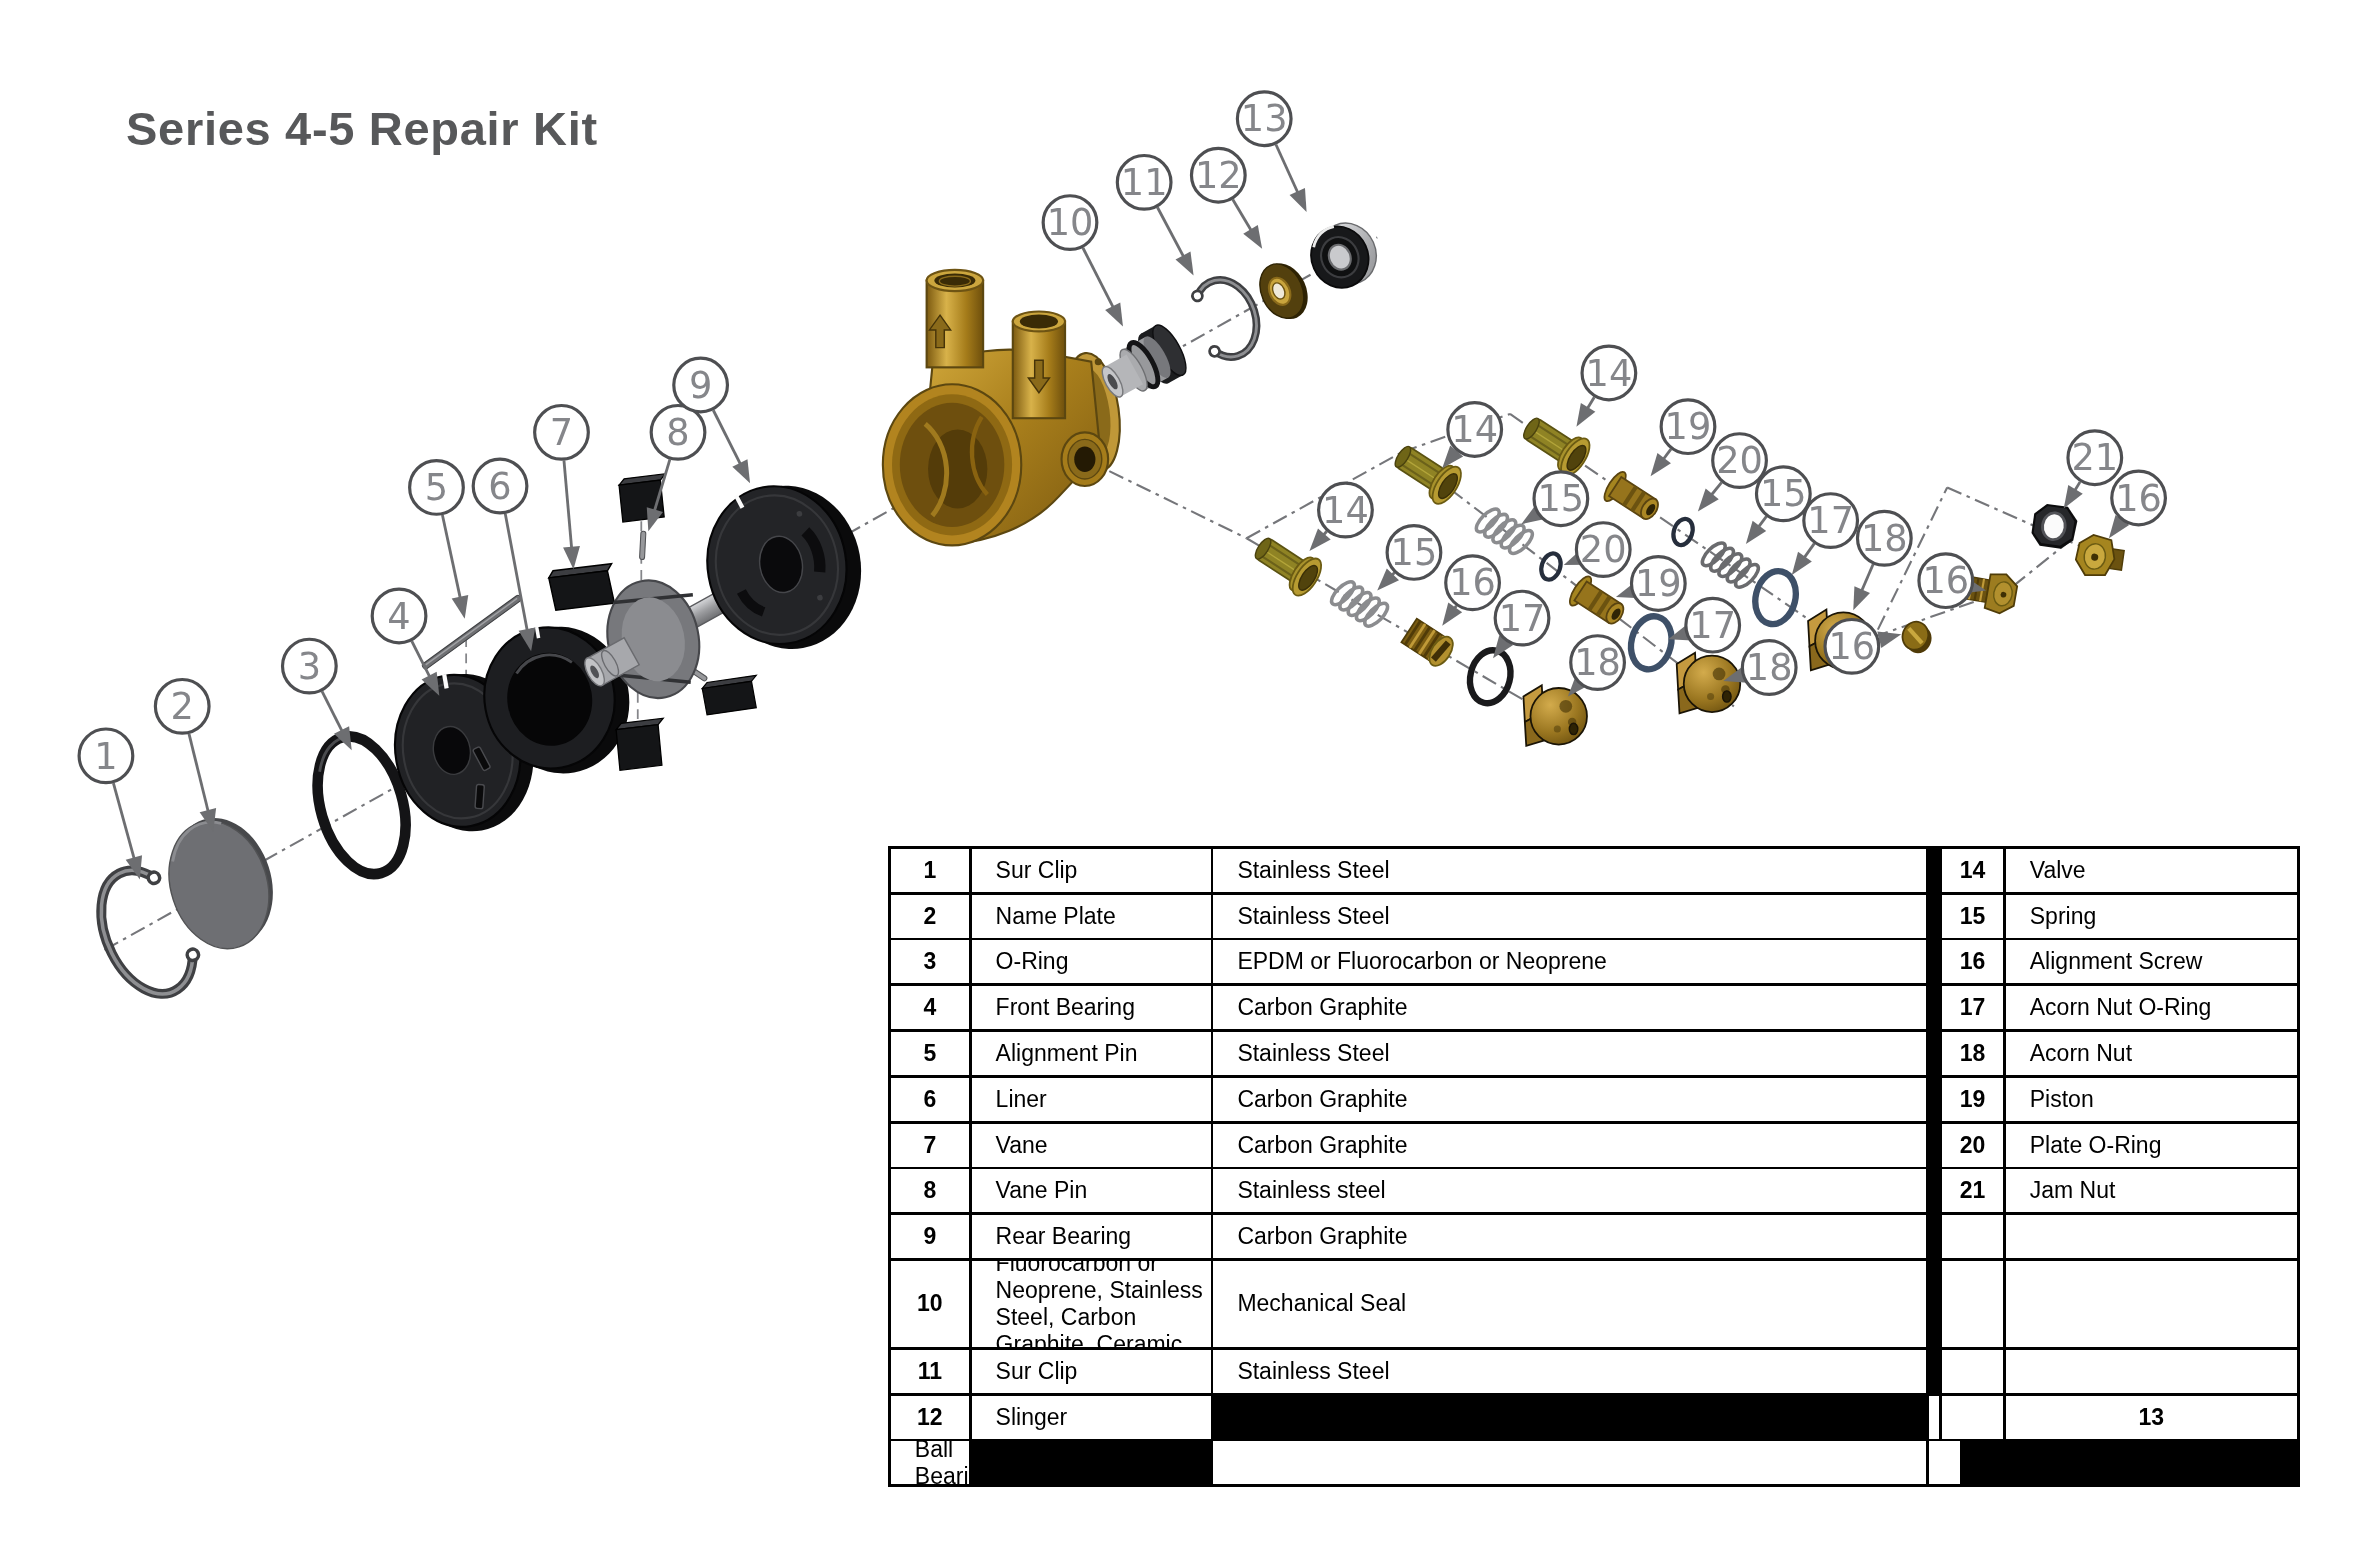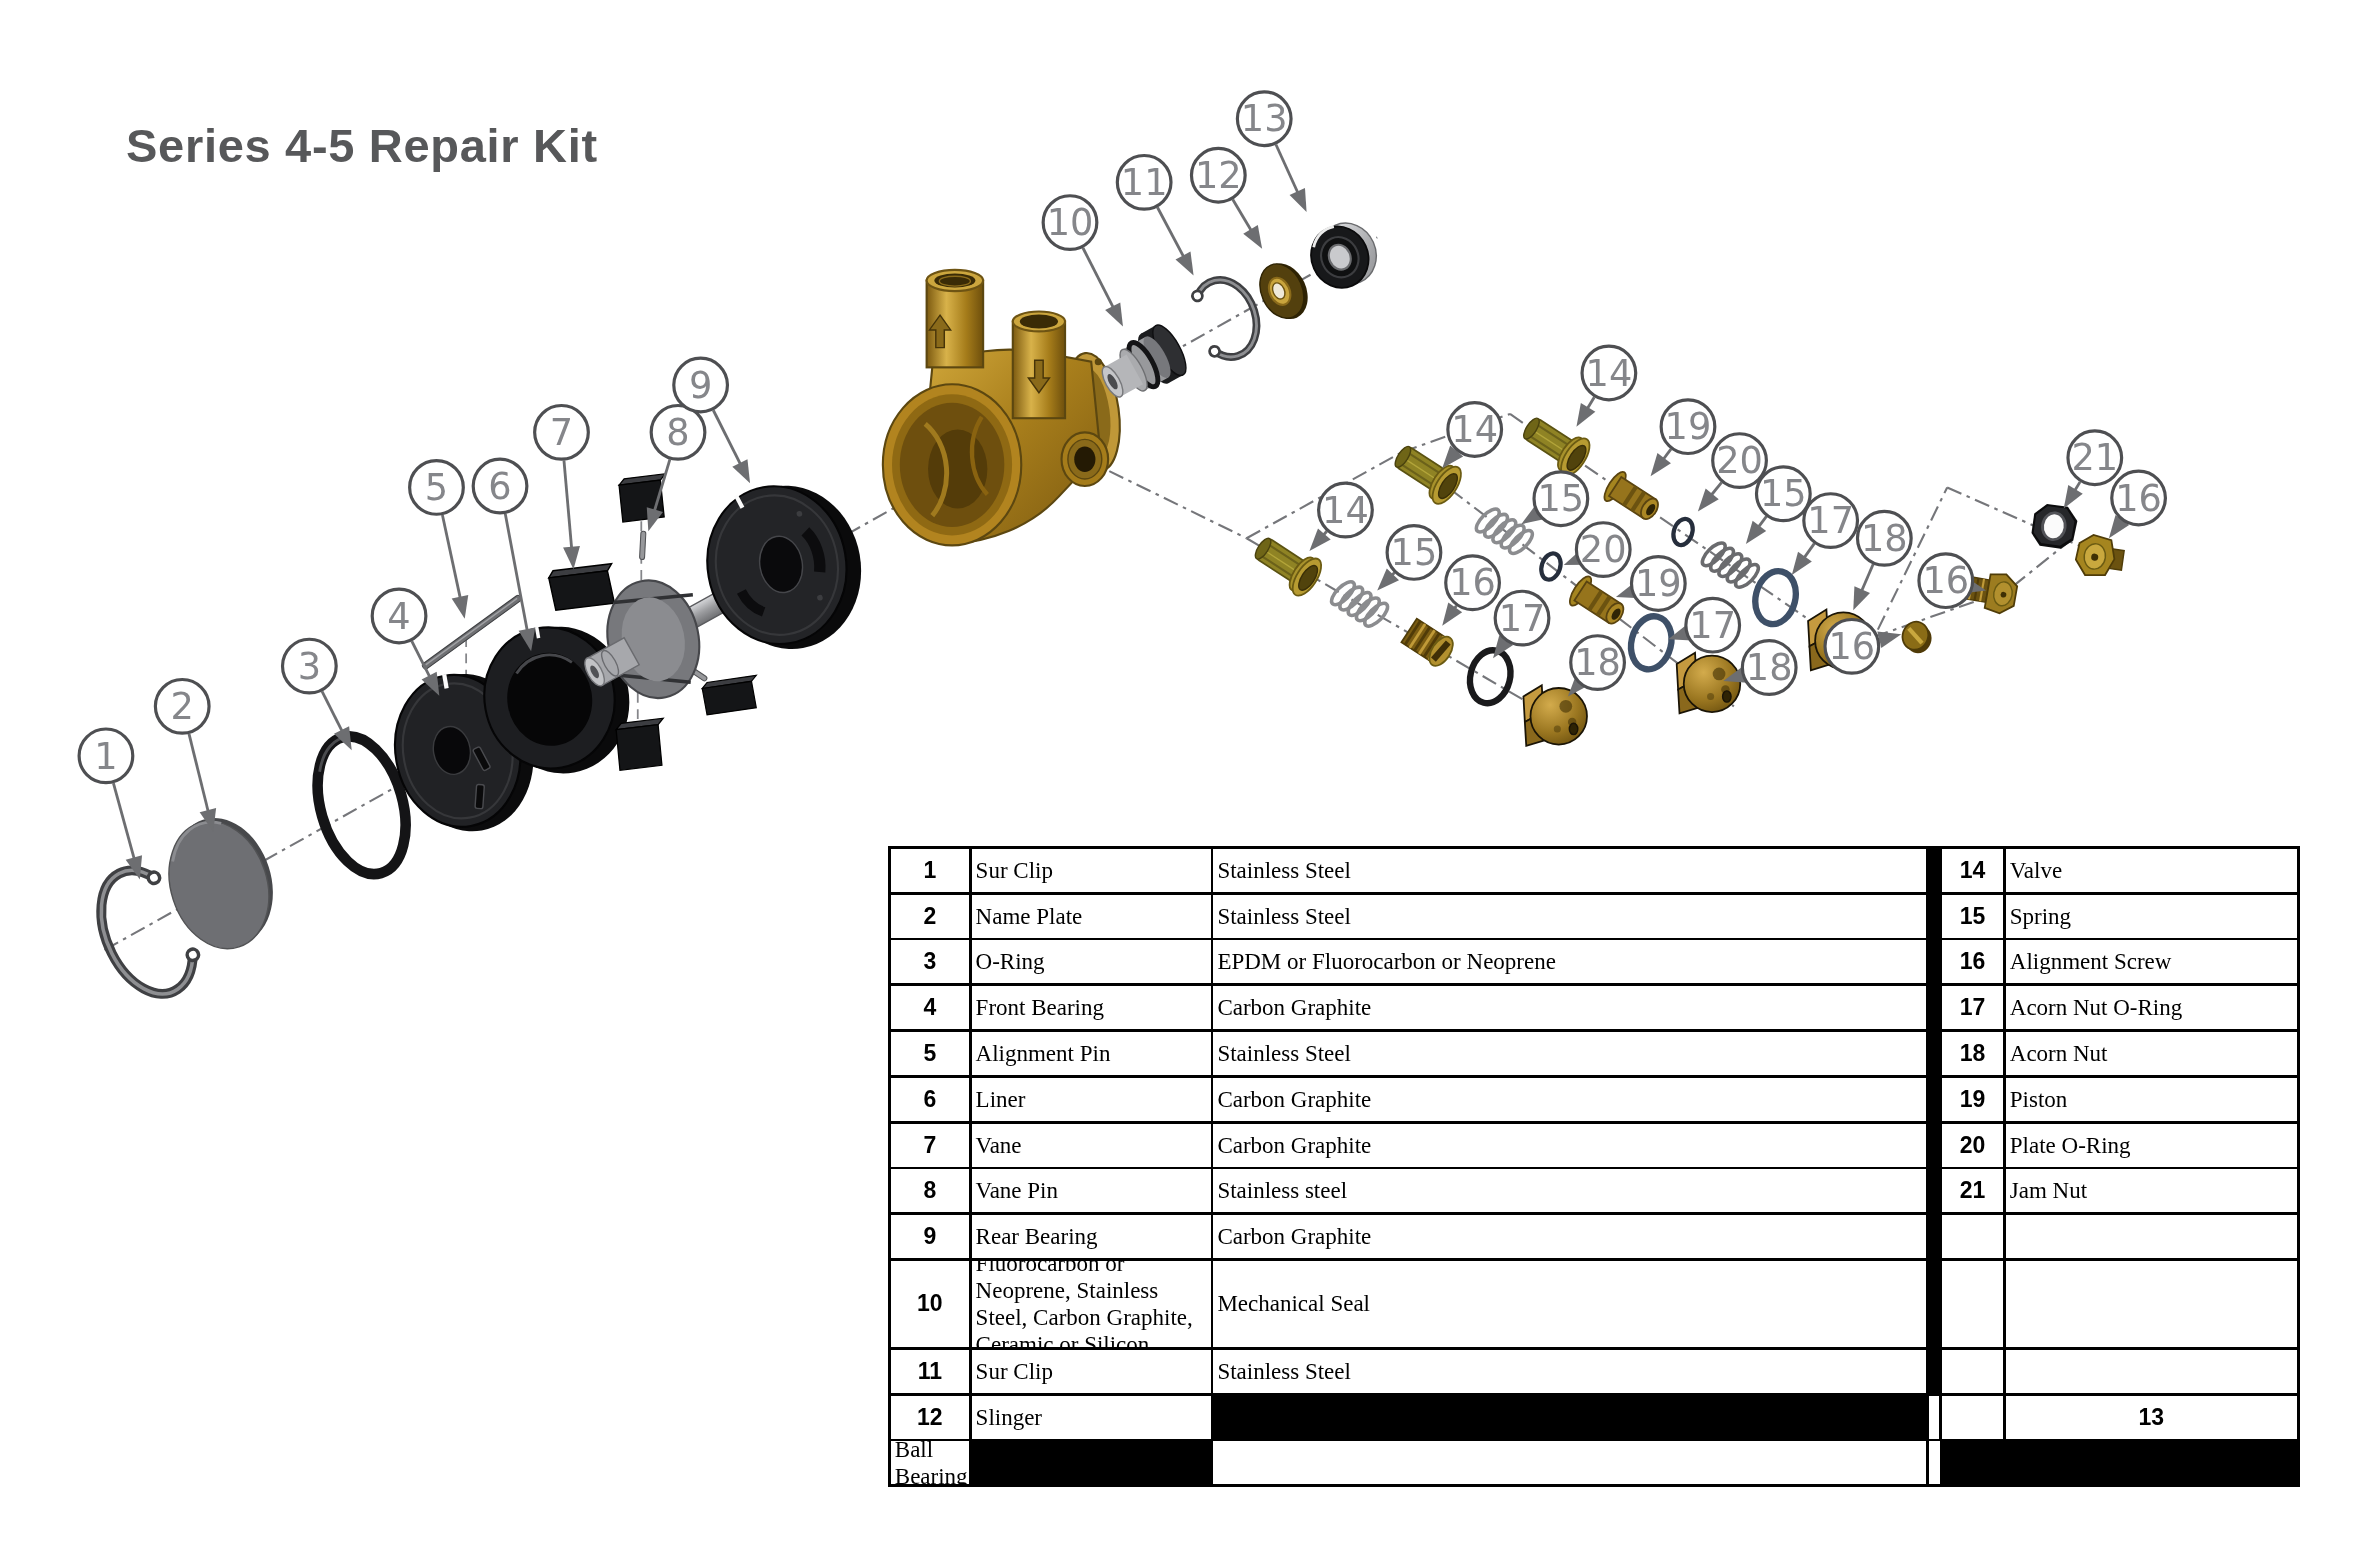--- a/index.html
+++ b/index.html
@@ -1,29 +1,29 @@
 <!DOCTYPE html>
 <html style="font-size:11.3px"><head>
 <meta charset="utf-8">
 <style>
   html,body{margin:0;padding:0;background:#fff;}
   body{width:2354px;height:1566px;position:relative;overflow:hidden;
        font-family:"Liberation Sans", sans-serif;}
-  #title{position:absolute;left:126px;top:114px;color:#57585a;
+  #title{position:absolute;left:126px;top:97px;color:#57585a;
          font-size:47px;font-weight:700;line-height:64px;letter-spacing:0.7px;}
   #diagram{position:absolute;left:0;top:0;}
   
   #parts-table{position:absolute;left:888px;top:846px;
      display:grid;background:#000;gap:2.8px;padding:2.8px;
      grid-template-columns:78px 239px 713px 10px 61px 291px;
      grid-template-rows:repeat(9,43px) 86px repeat(3,43px);}
   .cell{background:#fff;display:flex;align-items:center;
         font-size:23px;color:#000;overflow:hidden;}
   .cell.num{justify-content:center;font-weight:700;}
-  .cell.name,.cell.mat{padding-left:4px;padding-right:7px;line-height:1.18;font-family:Liberation Serif, serif;}
+  .cell.name,.cell.mat{padding-left:24px;padding-right:7px;line-height:1.18;}
   .cell.div{background:#000;}
   text.co{font-family:"DejaVu Sans", sans-serif;}
 </style>
 </head>
 <body>
 
 <svg id="diagram" width="2354" height="1566" viewBox="0 0 3333 2217">
   <defs>
     <linearGradient id="gBody" x1="0" y1="0" x2="1" y2="1">
       <stop offset="0" stop-color="#d2a93c"></stop>

